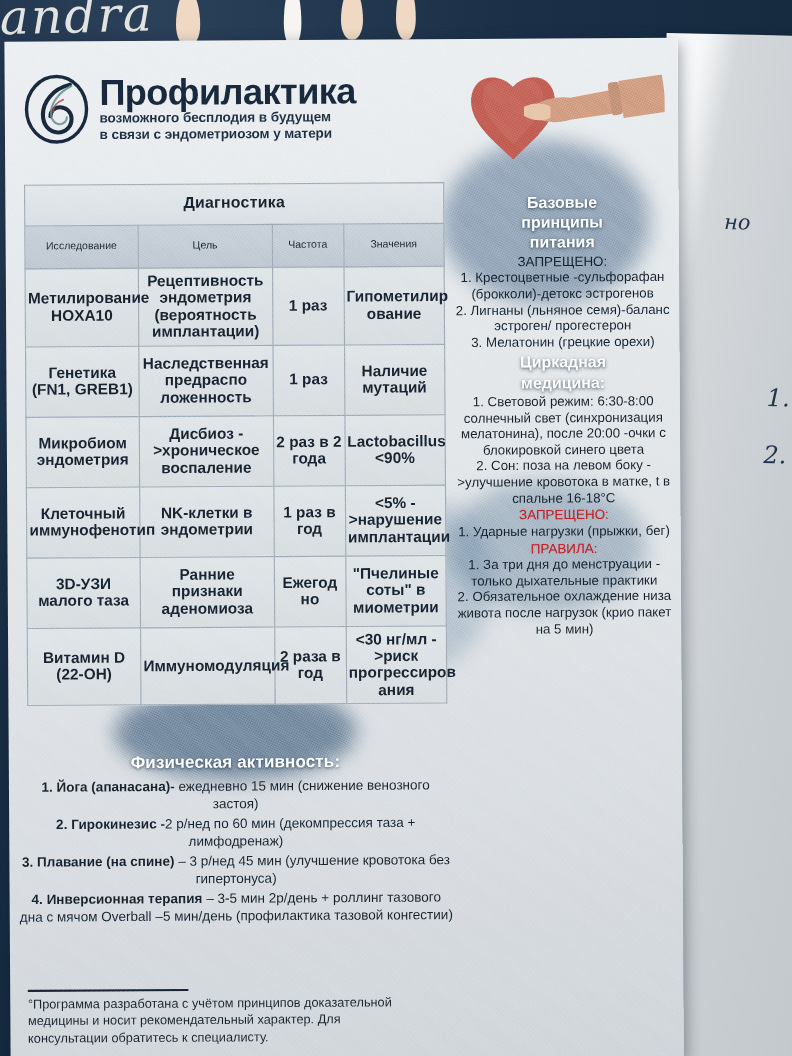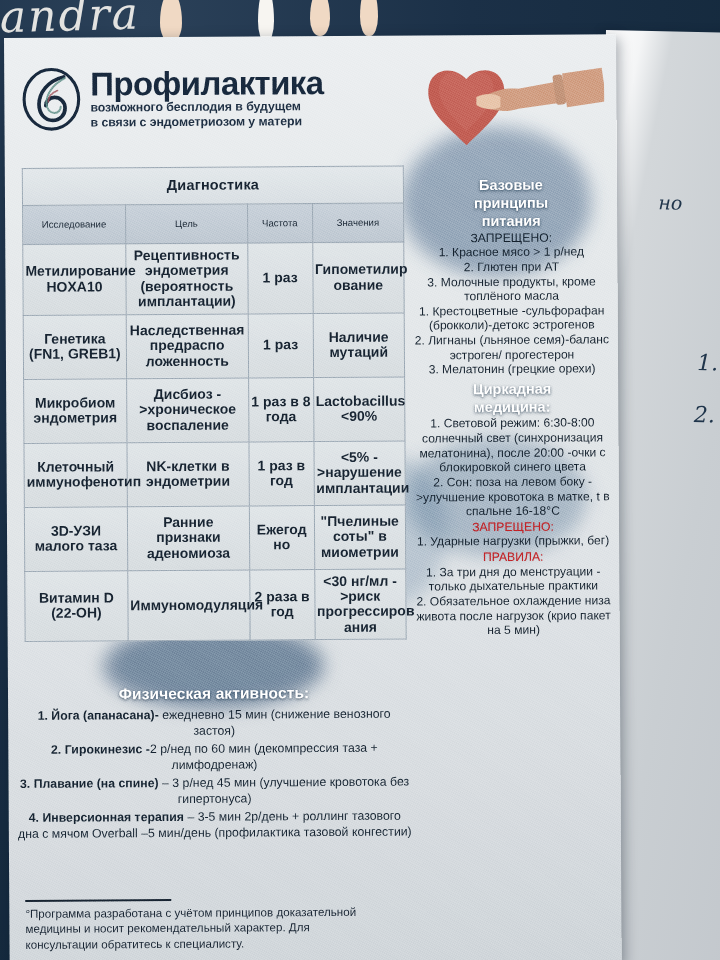--- a/index.html
+++ b/index.html
@@ -322,21 +322,21 @@
           </tr>
           <tr>
             <td class="c0">Генетика (FN1, GREB1)</td>
             <td class="c1">Наследственная предраспо ложенность</td>
             <td class="c2">1 раз</td>
             <td class="c3">Наличие мутаций</td>
           </tr>
           <tr>
             <td class="c0">Микробиом эндометрия</td>
             <td class="c1">Дисбиоз -&gt;хроническое воспаление</td>
-            <td class="c2">1 раз в 8 года</td>
+            <td class="c2">2 раз в 2 года</td>
             <td class="c3">Lactobacillus &lt;90%</td>
           </tr>
           <tr>
             <td class="c0">Клеточный иммунофенотип</td>
             <td class="c1">NK-клетки в эндометрии</td>
             <td class="c2">1 раз в год</td>
             <td class="c3">&lt;5% -&gt;нарушение имплантации</td>
           </tr>
           <tr>
             <td class="c0">3D-УЗИ малого таза</td>
@@ -369,25 +369,20 @@
     <p><span>°</span><span>Программа разработана с учётом принципов доказательной медицины и носит рекомендательный характер. Для консультации обратитесь к специалисту.</span></p>
   </div>
 
   <div id="rcol">
 
     <div class="rc-h">Базовые</div>
     <div class="rc-h">принципы</div>
     <div class="rc-h">питания</div>
 
     <div class="rc-label">ЗАПРЕЩЕНО:</div>
-    <div id="nutr-forbidden">
-        <div class="rc-item">1. Красное мясо &gt; 1 р/нед</div>
-        <div class="rc-item">2. Глютен при АТ</div>
-        <div class="rc-item">3. Молочные продукты, кроме топлёного масла</div>
-      </div>
 
     <div id="nutr-recommended">
         <div class="rc-item">1. Крестоцветные -сульфорафан (брокколи)-детокс эстрогенов</div>
         <div class="rc-item">2. Лигнаны (льняное семя)-баланс эстроген/ прогестерон</div>
         <div class="rc-item">3. Мелатонин (грецкие орехи)</div>
       </div>
 
     <div class="rc-h" style="margin-top:4px;">Циркадная</div>
     <div class="rc-h">медицина:</div>
 

